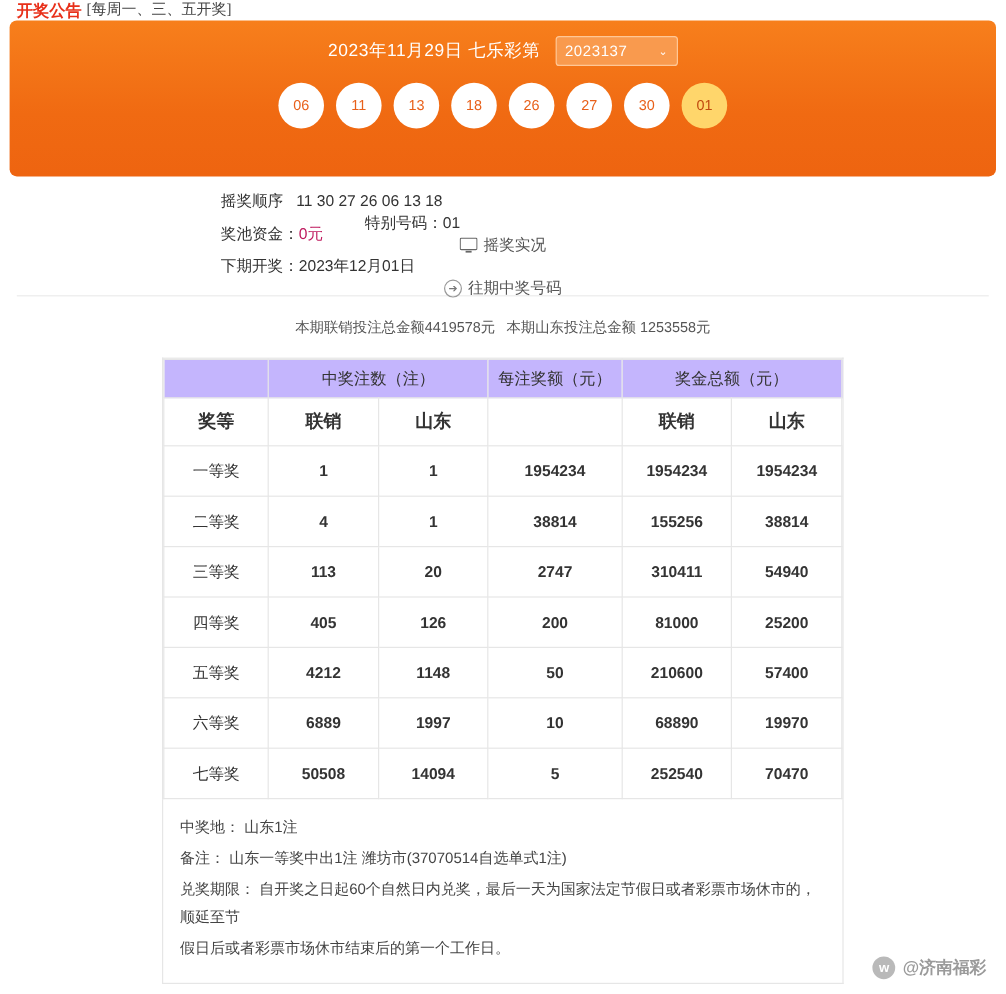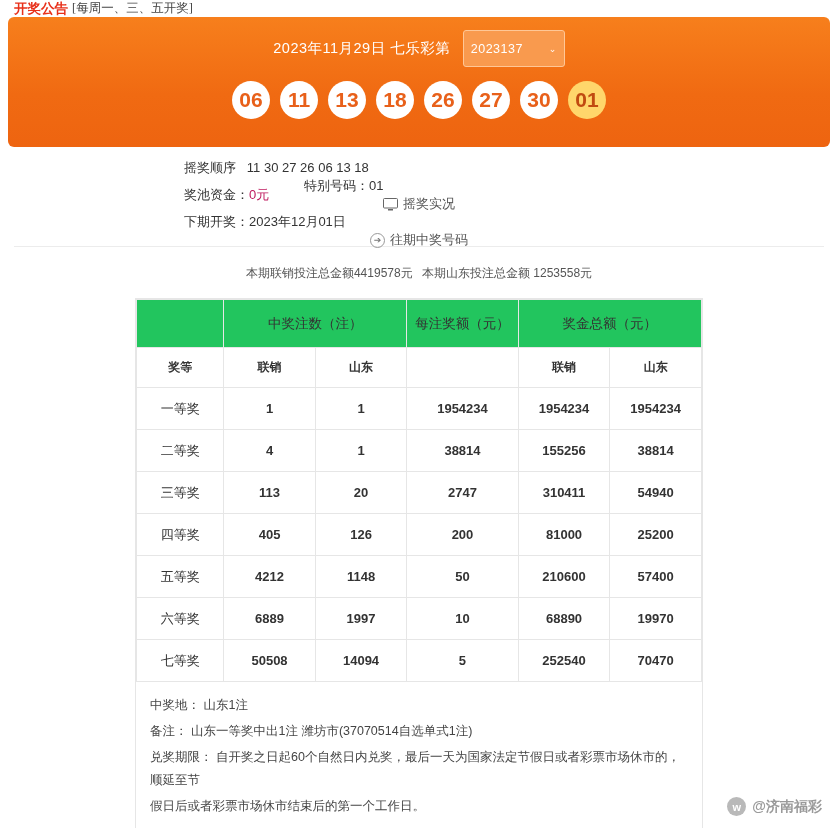--- a/index.html
+++ b/index.html
@@ -51,21 +51,21 @@
     letter-spacing: .5px;
   }
   .hero-title .lbl { display:inline-block; vertical-align: middle; }
   .issue-select {
     display: inline-flex;
     align-items: center;
     justify-content: space-between;
     vertical-align: middle;
     margin-left: 8px;
     width: 102px;
-    height: 37px;
+    height: 25px;
     padding: 0 7px;
     border-radius: 3px;
     background: #f99a4e;
     border: 1px solid #ffc796;
     color: #fff;
     font-size: 12.5px;
     cursor: pointer;
   }
   .issue-select .caret {
     font-size: 9px;
@@ -76,22 +76,22 @@
     display: flex;
     justify-content: center;
     gap: 10px;
     margin-top: 14px;
   }
   .ball {
     width: 38px; height: 38px;
     border-radius: 50%;
     background: #fff;
     color: #e8601a;
-    font-size: 21px;
-    font-weight: bold;
+    font-size: 12px;
+    font-weight: normal;
     display: flex; align-items: center; justify-content: center;
     font-family: "Liberation Sans", sans-serif;
   }
   .ball.special {
     background: #ffd66b;
     color: #c14a10;
   }
 
   
   .info {
@@ -139,29 +139,29 @@
     border-collapse: collapse;
     width: 100%;
     font-size: 13px;
   }
   table.prize th, table.prize td {
     border: 1px solid #e6e6e6;
     text-align: center;
     color: #333;
   }
   table.prize thead tr.head1 th {
-    background: #22c55e;
-    height: 48px;
+    background: #c4b5fd;
+    height: 32px;
     font-weight: normal;
     font-size: 13.5px;
   }
   table.prize thead tr.head2 th {
     height: 40px;
     font-weight: bold;
-    font-size: 12px;
+    font-size: 15px;
     background: #fff;
   }
   table.prize tbody td {
     height: 42px;
     font-weight: bold;
     font-size: 13px;
   }
   table.prize tbody td.level {
     font-weight: normal;
   }

